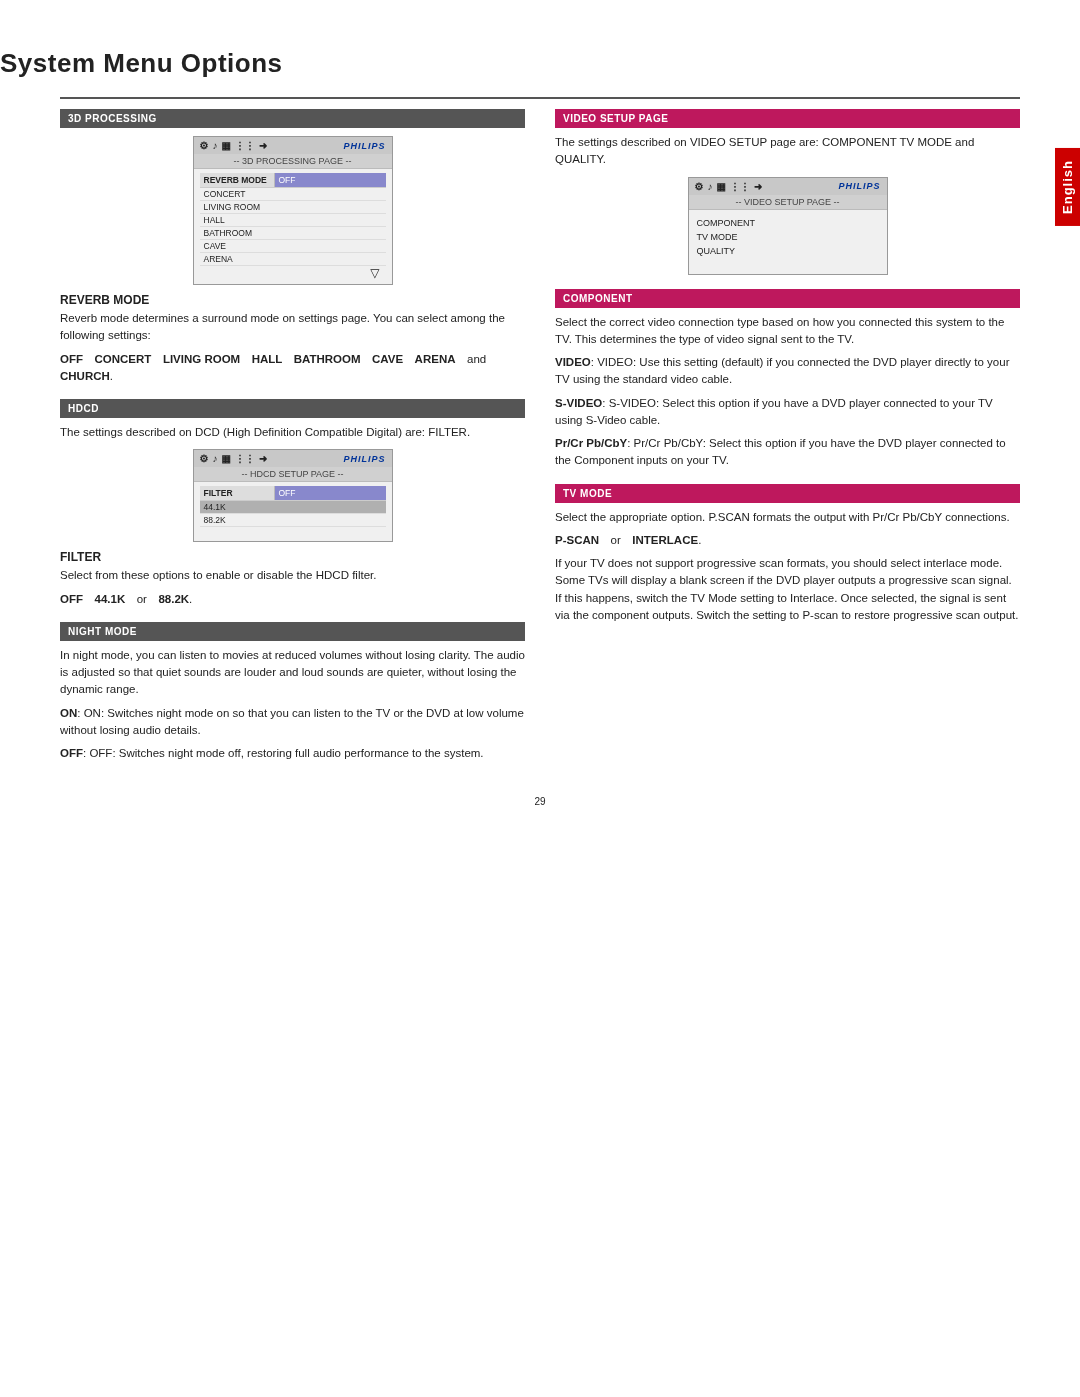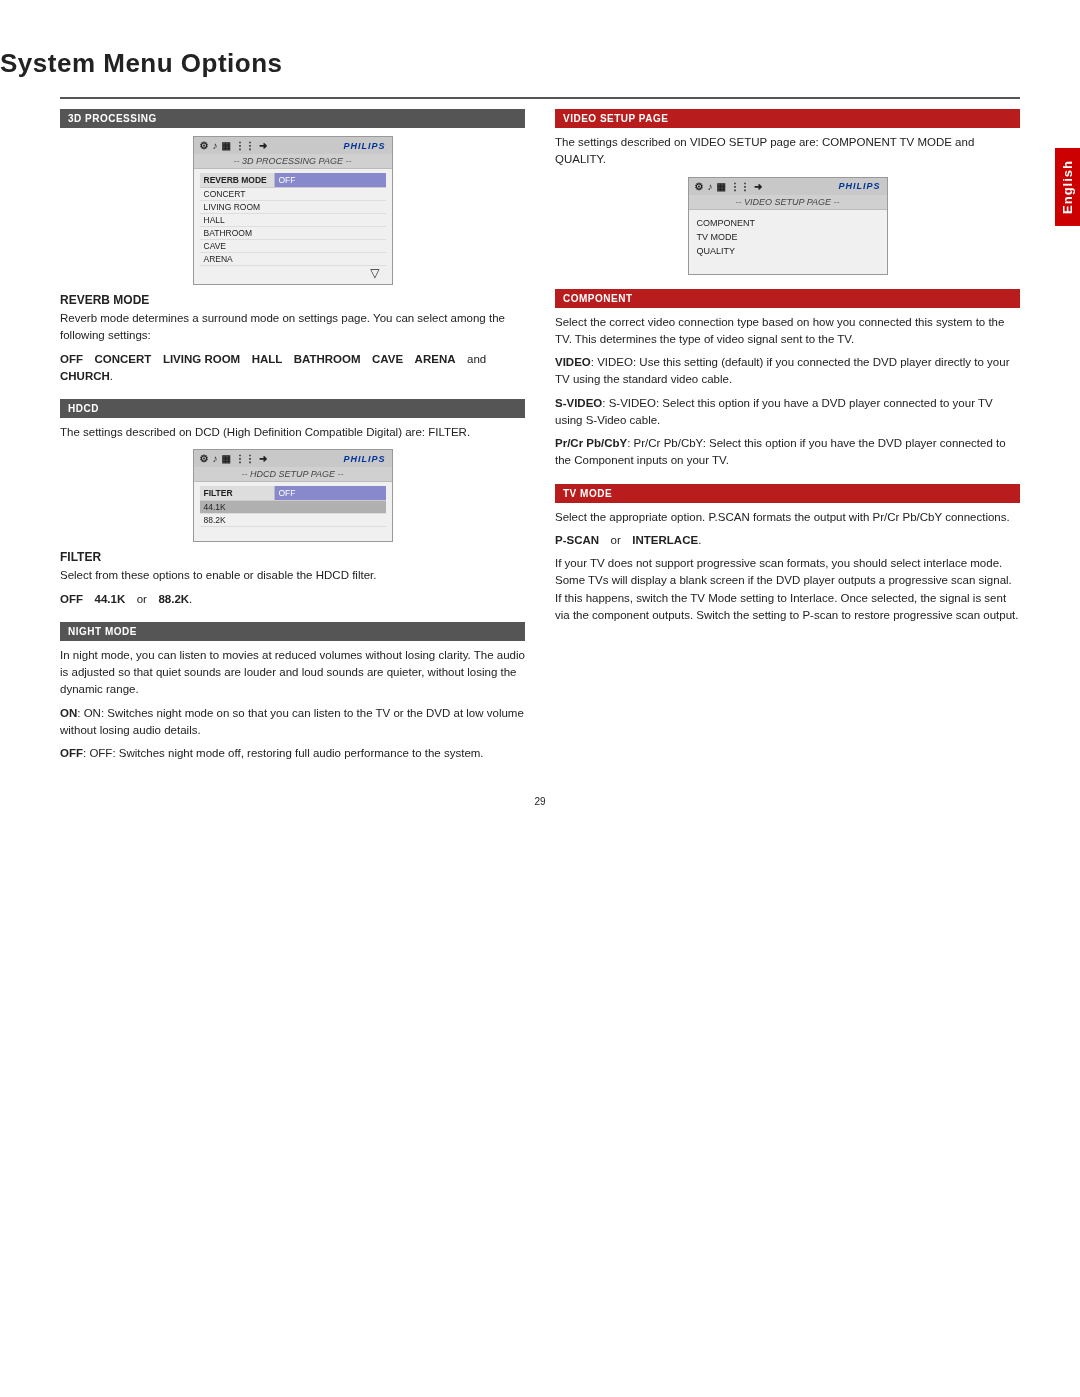--- a/index.html
+++ b/index.html
@@ -60,21 +60,21 @@
       background: #555;
       color: #fff;
       font-size: 10px;
       font-weight: bold;
       padding: 4px 8px;
       margin-bottom: 6px;
       letter-spacing: 0.5px;
     }
 
     .section-header.dark {
-      background: #b91c1c;
+      background: #be185d;
     }
 
     
     .body-text {
       font-size: 11.5px;
       line-height: 1.5;
       margin-bottom: 6px;
       color: #222;
     }
 
@@ -105,21 +105,20 @@
       display: flex;
       gap: 4px;
       font-size: 10px;
     }
 
     .device-screen .screen-title {
       background: #d0d0d0;
       text-align: center;
       font-size: 9px;
       padding: 2px;
-      font-style: italic;
       color: #444;
       border-bottom: 1px solid #bbb;
     }
 
     .device-screen .screen-body {
       padding: 4px 6px;
       background: #f0f0f0;
     }
 
     .screen-row {

